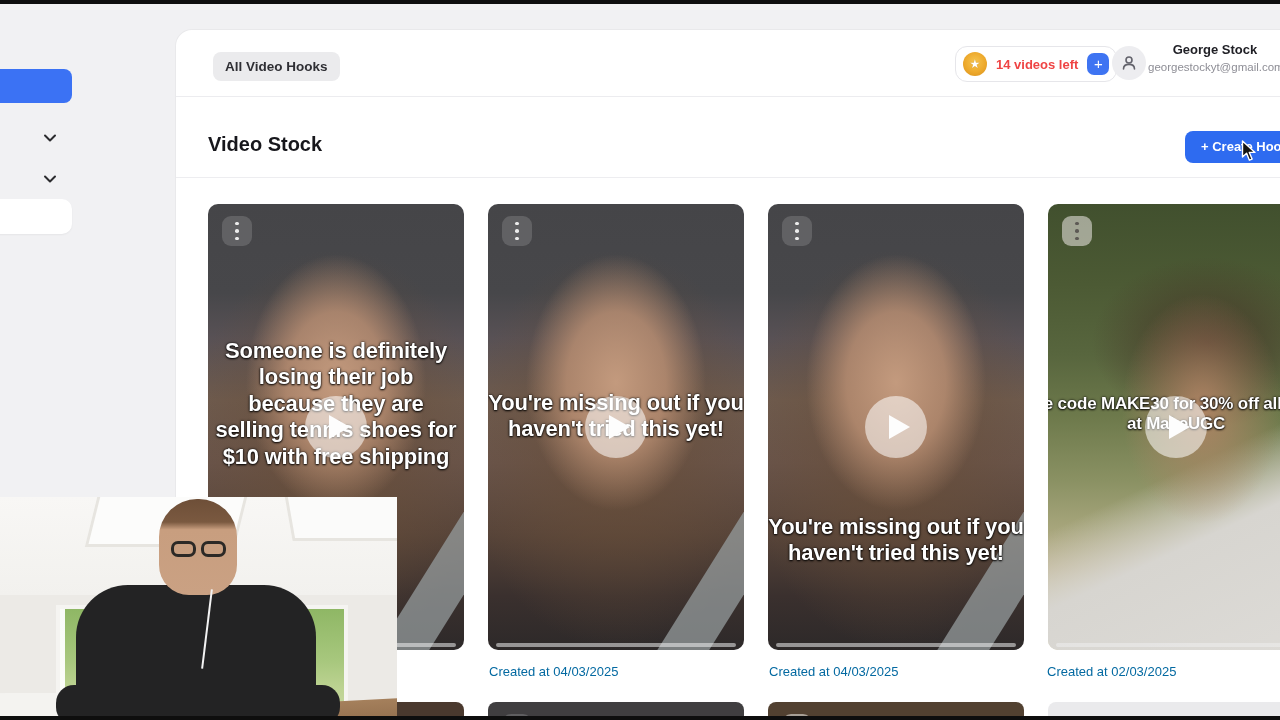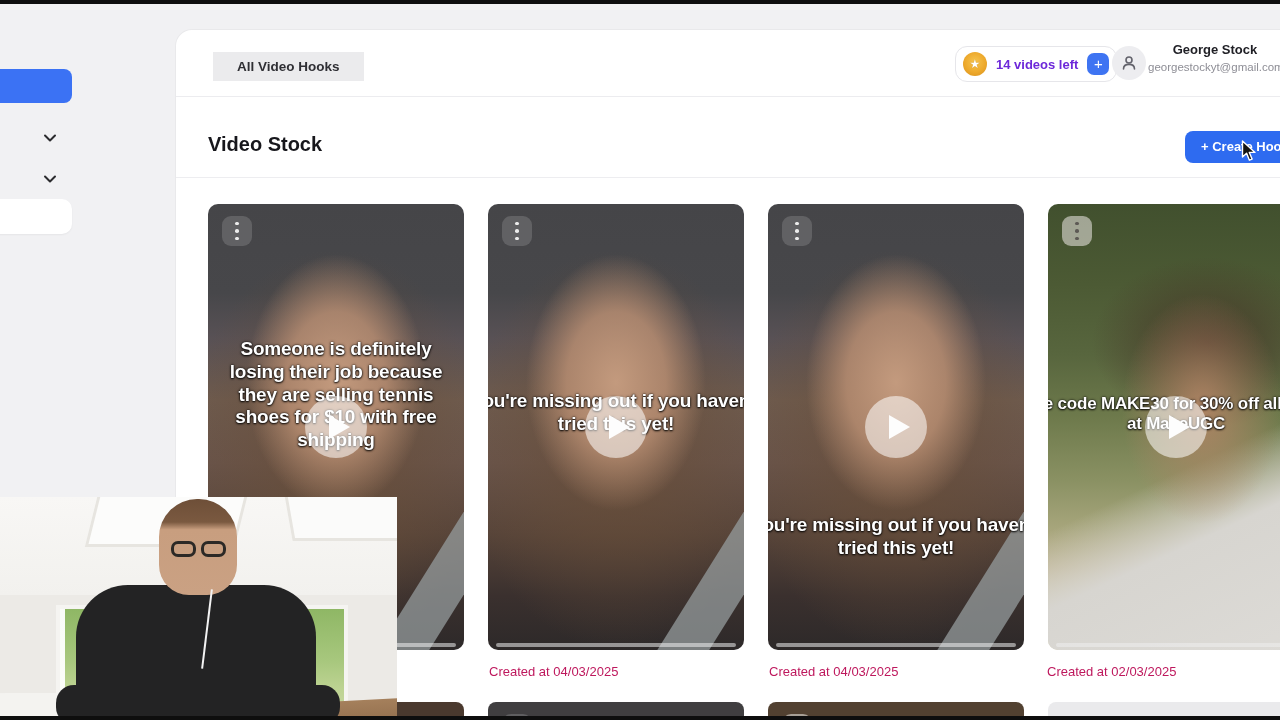--- a/index.html
+++ b/index.html
@@ -13,25 +13,25 @@
   
   .sidebar { position:absolute; left:0; top:4px; width:176px; height:712px; background:#f1f1f3; }
   .sb-primary { position:absolute; left:-12px; top:65px; width:84px; height:34px; border-radius:8px; background:#3b72f4; cursor:pointer; }
   .sb-chevron { position:absolute; left:43px; width:14px; height:10px; cursor:pointer; }
   .sb-chevron svg { display:block; }
   .sb-card { position:absolute; left:-12px; top:195px; width:84px; height:35px; border-radius:10px; background:#ffffff; box-shadow:0 1px 2px rgba(0,0,0,0.05); cursor:pointer; }
 
   
   .panel { position:absolute; left:176px; top:30px; width:1104px; height:690px; background:#ffffff; border-top-left-radius:16px; box-shadow:0 0 0 1px rgba(0,0,0,0.03); }
   .panel-header { position:relative; height:67px; border-bottom:1px solid #ececef; }
-  .chip { position:absolute; left:37px; top:22px; padding:7px 24px; background:#ebebed; border-radius:0; font-size:13.5px; font-weight:600; color:#2f2f34; cursor:pointer; }
+  .chip { position:absolute; left:37px; top:22px; padding:7px 12px; background:#ebebed; border-radius:8px; font-size:13.5px; font-weight:600; color:#2f2f34; cursor:pointer; }
 
   .credits-pill { position:absolute; left:779px; top:16px; height:36px; display:flex; align-items:center; gap:9px; padding:0 7px; background:#fff; border:1px solid #e6e6ea; border-radius:12px; }
   .coin { width:24px; height:24px; border-radius:50%; background:radial-gradient(circle at 50% 42%, #f7c54f 0%, #eda92c 55%, #d78f1d 100%); display:flex; align-items:center; justify-content:center; font-size:12px; color:#fff; text-shadow:0 0 1px rgba(160,100,0,.7); }
-  .credits-label { font-size:13px; font-weight:600; color:#6d28d9; }
+  .credits-label { font-size:13px; font-weight:600; color:#ef4444; }
   .plus-btn { width:22px; height:22px; border-radius:7px; background:#3e74f2; color:#fff; font-size:15px; line-height:21px; text-align:center; cursor:pointer; }
 
   .avatar { position:absolute; left:936px; top:16px; width:34px; height:34px; border-radius:50%; background:#ededf0; display:flex; align-items:center; justify-content:center; cursor:pointer; }
   .user-col { position:absolute; left:972px; top:10px; width:134px; text-align:center; }
   .user-name { font-size:13px; font-weight:700; color:#202026; line-height:20px; }
   .user-email { font-size:11.5px; color:#8e8e96; line-height:15px; }
 
   .page-title { position:absolute; left:32px; top:103px; font-size:20px; font-weight:700; color:#17171c; }
   .create-btn { position:absolute; left:1185px; top:131px; height:32px; line-height:32px; padding:0 16px; border-radius:8px; background:#2e6bf0; color:#fff; font-size:13px; font-weight:600; white-space:nowrap; cursor:pointer; z-index:2; }
   .content-divider { position:absolute; left:176px; top:177px; width:1104px; height:1px; background:#ededf0; }
@@ -50,29 +50,29 @@
     background:
       radial-gradient(80px 115px at 60% 46%, rgba(178,133,102,0.95) 0%, rgba(178,133,102,0) 100%),
       radial-gradient(115px 85px at 62% 31%, rgba(70,54,40,0.95) 0%, rgba(70,54,40,0) 100%),
       linear-gradient(155deg, rgba(216,214,209,0) 58%, #d7d5d0 72%, #dddbd7 100%),
       linear-gradient(180deg, #41502e 0%, #4c5a34 18%, #58663e 34%, #6e7a4c 48%, #8a9163 62%, #a5a47a 72%, #bdb28d 82%, #cfc8ab 92%, #d6cfb6 100%);
   }
   .kebab { position:absolute; left:14px; top:12px; width:30px; height:30px; border-radius:9px; background:rgba(120,120,122,0.55); display:flex; flex-direction:column; align-items:center; justify-content:center; gap:4px; cursor:pointer; }
   .kebab.light { background:rgba(225,222,216,0.6); }
   .kebab .dot { width:3.5px; height:3.5px; border-radius:50%; background:#ececec; }
   .kebab.light .dot { background:#5d5a55; }
-  .caption { position:absolute; left:-26px; right:-26px; text-align:center; color:#fff; font-weight:700; font-size:19px; line-height:1.2; letter-spacing:-0.2px; text-shadow:0 0 3px rgba(0,0,0,0.7), 0 1px 2px rgba(0,0,0,0.85), 0 0 1px rgba(0,0,0,0.9); }
+  .caption { position:absolute; left:-26px; right:-26px; text-align:center; color:#fff; font-weight:700; font-size:22px; line-height:1.2; letter-spacing:-0.2px; text-shadow:0 0 3px rgba(0,0,0,0.7), 0 1px 2px rgba(0,0,0,0.85), 0 0 1px rgba(0,0,0,0.9); }
   .cap-1 { top:134px; left:6px; right:6px; }
   .cap-2 { top:186px; }
   .cap-3 { top:310px; }
   .cap-4 { top:190px; font-size:17px; }
   .play { position:absolute; left:97px; top:192px; width:62px; height:62px; border-radius:50%; background:rgba(255,255,255,0.55); cursor:pointer; }
   .play .tri { position:absolute; left:24px; top:19px; width:0; height:0; border-left:21px solid #fdfdfd; border-top:12px solid transparent; border-bottom:12px solid transparent; }
   .scrub { position:absolute; left:8px; right:8px; bottom:3px; height:4px; border-radius:2px; background:rgba(238,238,238,0.55); }
-  .created { position:absolute; top:664px; font-size:13px; color:#be185d; z-index:1; }
+  .created { position:absolute; top:664px; font-size:13px; color:#0369a1; z-index:1; }
 
   
   .stub { position:absolute; top:702px; width:256px; height:18px; border-radius:8px 8px 0 0; overflow:hidden; cursor:pointer; z-index:1; }
   .stub .kebab { top:12px; }
   .stub-1 { background:#4a392e; } .stub-2 { background:#403e40; } .stub-3 { background:#524131; } .stub-4 { background:#eaeaec; }
 
   
   .webcam { position:absolute; left:0; top:497px; width:397px; height:223px; overflow:hidden; background:#eceae6; z-index:20; }
   .wc-ceiling { position:absolute; left:0; top:0; width:100%; height:98px; background:linear-gradient(#f8f7f5,#f2f1ee); }
   .wc-sky1 { position:absolute; left:92px; top:-8px; width:150px; height:58px; background:#fcfcfb; border:3px solid #e7e5e0; transform:skewX(-14deg); }

